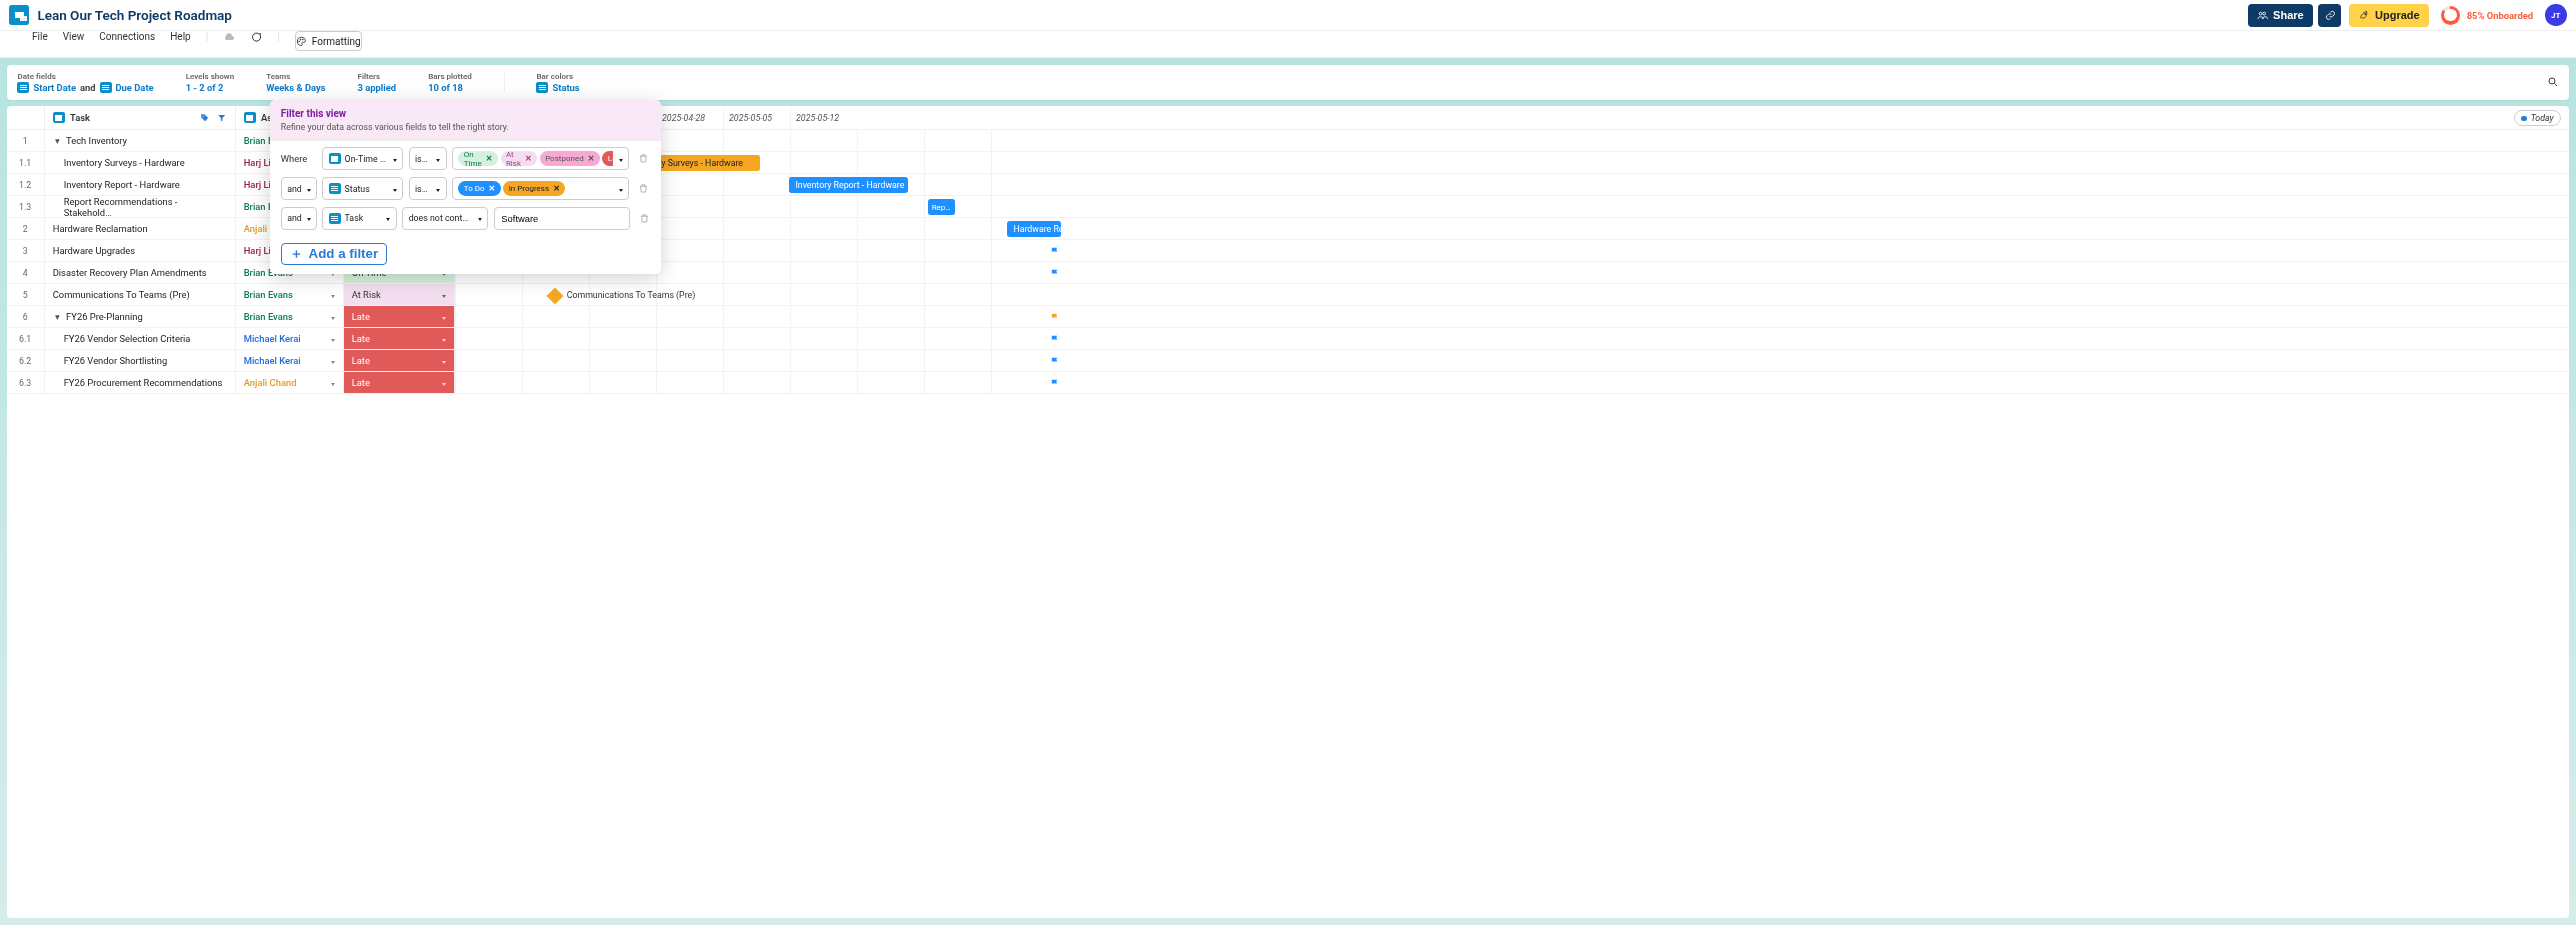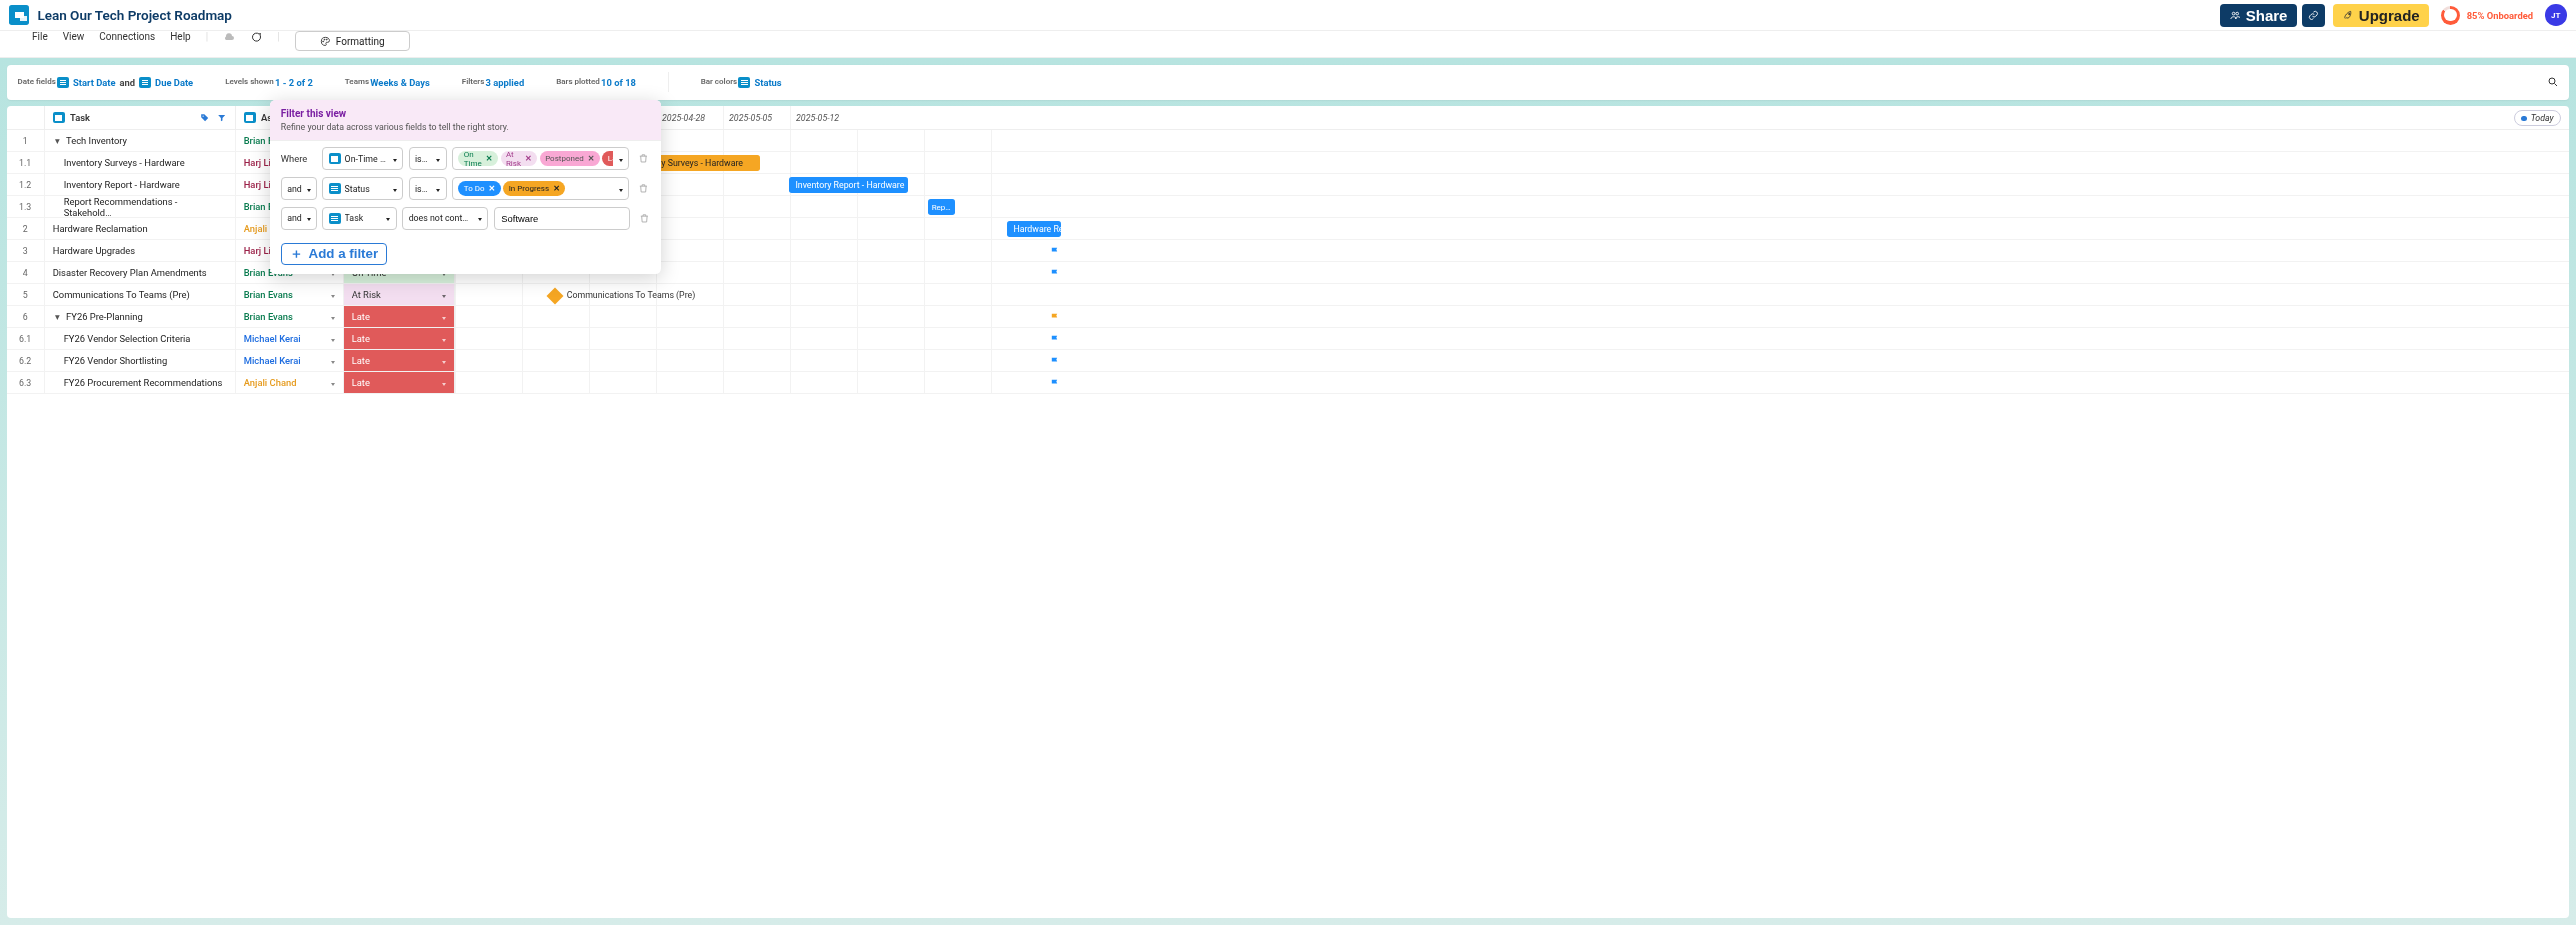--- a/index.html
+++ b/index.html
@@ -6,44 +6,44 @@
   html, body { width: 100%; height: 100%; font-family: -apple-system, BlinkMacSystemFont, "Segoe UI", Roboto, Helvetica, Arial, sans-serif; font-size: 9.4px; color: #222; background: #fff; }
   body { overflow: hidden; }
 
   
   .topbar { display: flex; align-items: center; height: 31px; padding: 0 9.4px; border-bottom: 0.7px solid #eee; }
   .brand-chip { width: 20px; height: 20px; border-radius: 2.7px; background: #0a8fc9; display: flex; align-items: center; justify-content: center; margin-right: 8px; }
   .brand-chip .inner { width: 9.4px; height: 6.7px; background: #fff; position: relative; }
   .brand-chip .inner::after { content:''; position:absolute; right:-2.7px; bottom:-2.7px; width:6.7px; height:5.4px; background:#fff; opacity:.9; }
   .doc-title { font-size: 13.5px; font-weight: 600; color: #0d3b66; }
   .topbar-spacer { flex: 1; }
-  .btn { display: inline-flex; align-items: center; gap: 5.4px; height: 23px; padding: 0 9.4px; border-radius: 4px; font-size: 15px; font-weight: 600; cursor: pointer; border: none; }
+  .btn { display: inline-flex; align-items: center; gap: 5.4px; height: 23px; padding: 0 9.4px; border-radius: 4px; font-size: 11px; font-weight: 600; cursor: pointer; border: none; }
   .btn-dark { background: #0d3b66; color: #fff; }
   .btn-icon-only { width: 23px; padding: 0; justify-content: center; }
   .btn-yellow { background: #ffd24a; color: #222; }
   .onboard-wrap { display: flex; align-items: center; gap: 6.7px; margin-left: 12px; }
   .donut { width: 19px; height: 19px; border-radius: 50%; background: conic-gradient(#ff5b3a 0 306deg, #f1dedb 306deg 360deg); position: relative; }
   .donut::after { content:''; position:absolute; inset:3.4px; border-radius:50%; background:#fff; }
   .onboard-text { color: #ff5b3a; font-weight: 700; }
   .avatar { width: 21.6px; height: 21.6px; border-radius: 50%; background: #3a3ae6; color: #fff; display: flex; align-items: center; justify-content: center; font-size: 8px; font-weight: 700; margin-left: 12px; }
 
   
   .menubar { display: flex; align-items: flex-start; height: 27px; padding: 0 9.4px 0 32px; gap: 15px; border-bottom: 0.7px solid #eee; font-size: 10px; }
   .menubar .item { color: #333; cursor: pointer; }
   .menubar .divider { color: #ddd; }
   .menubar .icon-btn { color: #999; cursor: pointer; }
-  .formatting-btn { display: inline-flex; align-items: center; gap: 5.4px; height: 20px; padding: 0 24px; border: 0.7px solid #ccc; border-radius: 4px; cursor: pointer; }
+  .formatting-btn { display: inline-flex; align-items: center; gap: 5.4px; height: 20px; padding: 0 0; border: 0.7px solid #ccc; border-radius: 4px; cursor: pointer; }
   .palette-icon { width: 10.8px; height: 10.8px; }
 
   
   .main { position: relative; height: calc(100% - 58px); background: linear-gradient(180deg, #b7e4e0 0%, #d6ece9 100%); padding: 6.7px 6.7px 6.7px 6.7px; }
 
   
   .control-strip { display: flex; align-items: center; background: #fff; border-radius: 4px; height: 35px; padding: 0 10.8px; gap: 32px; box-shadow: 0 0.7px 1.3px rgba(0,0,0,.05); position: relative; }
-  .ctrl-group { display: flex; flex-direction: row; gap: 1.3px; }
+  .ctrl-group { display: flex; flex-direction: column; gap: 1.3px; }
   .ctrl-label { font-size: 8px; color: #666; font-weight: 600; }
   .ctrl-value { font-size: 9.4px; font-weight: 700; color: #0a7ac9; display: flex; align-items: center; gap: 4px; }
   .ctrl-value .nonlink { color: #444; }
   .field-icon { width: 12px; height: 10.8px; border-radius: 2px; background: #0a8fc9; display: inline-flex; align-items: center; justify-content: center; }
   .field-icon::after { content:''; display:block; width:6.7px; height:1.3px; background:#fff; box-shadow: 0 -2px 0 #fff, 0 2px 0 #fff; }
   .control-strip .search { margin-left: auto; color: #333; cursor: pointer; }
   .ctrl-divider { width: 0.7px; height: 20px; background: #eee; }
 
   
   .roadmap { margin-top: 6.7px; background: #fff; border-radius: 4px; height: calc(100% - 42px); overflow: hidden; position: relative; display: flex; flex-direction: column; }

